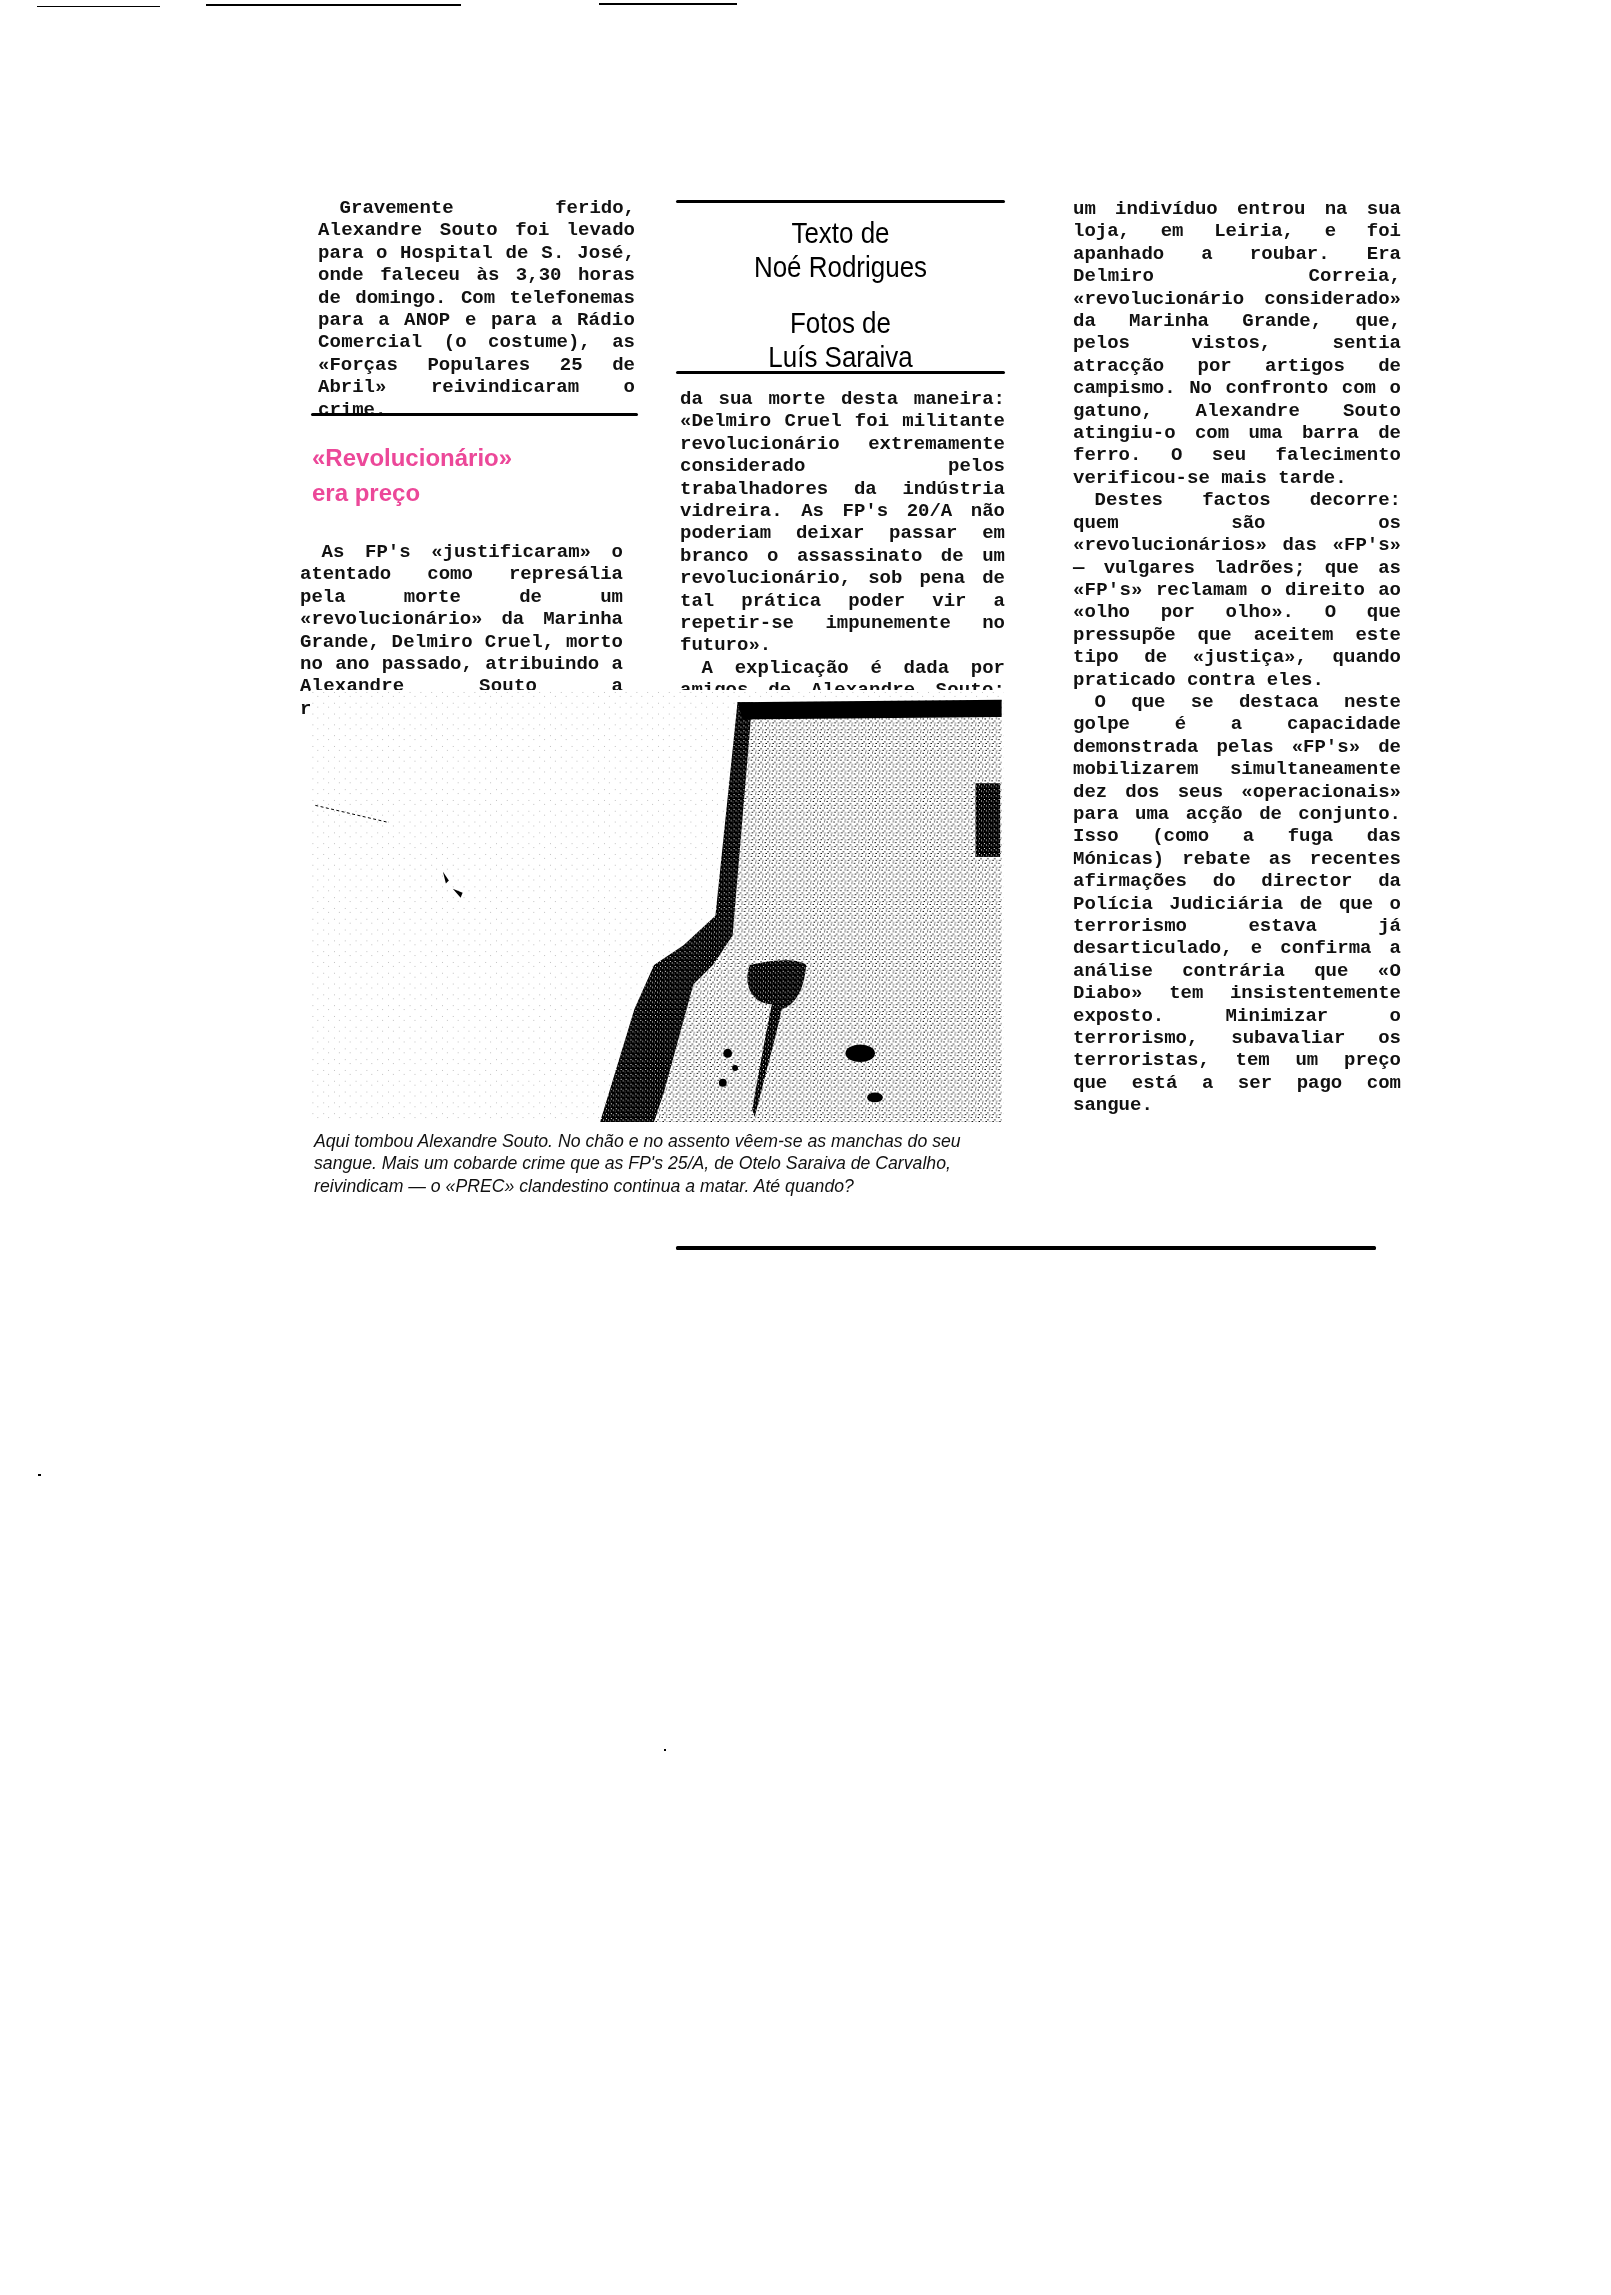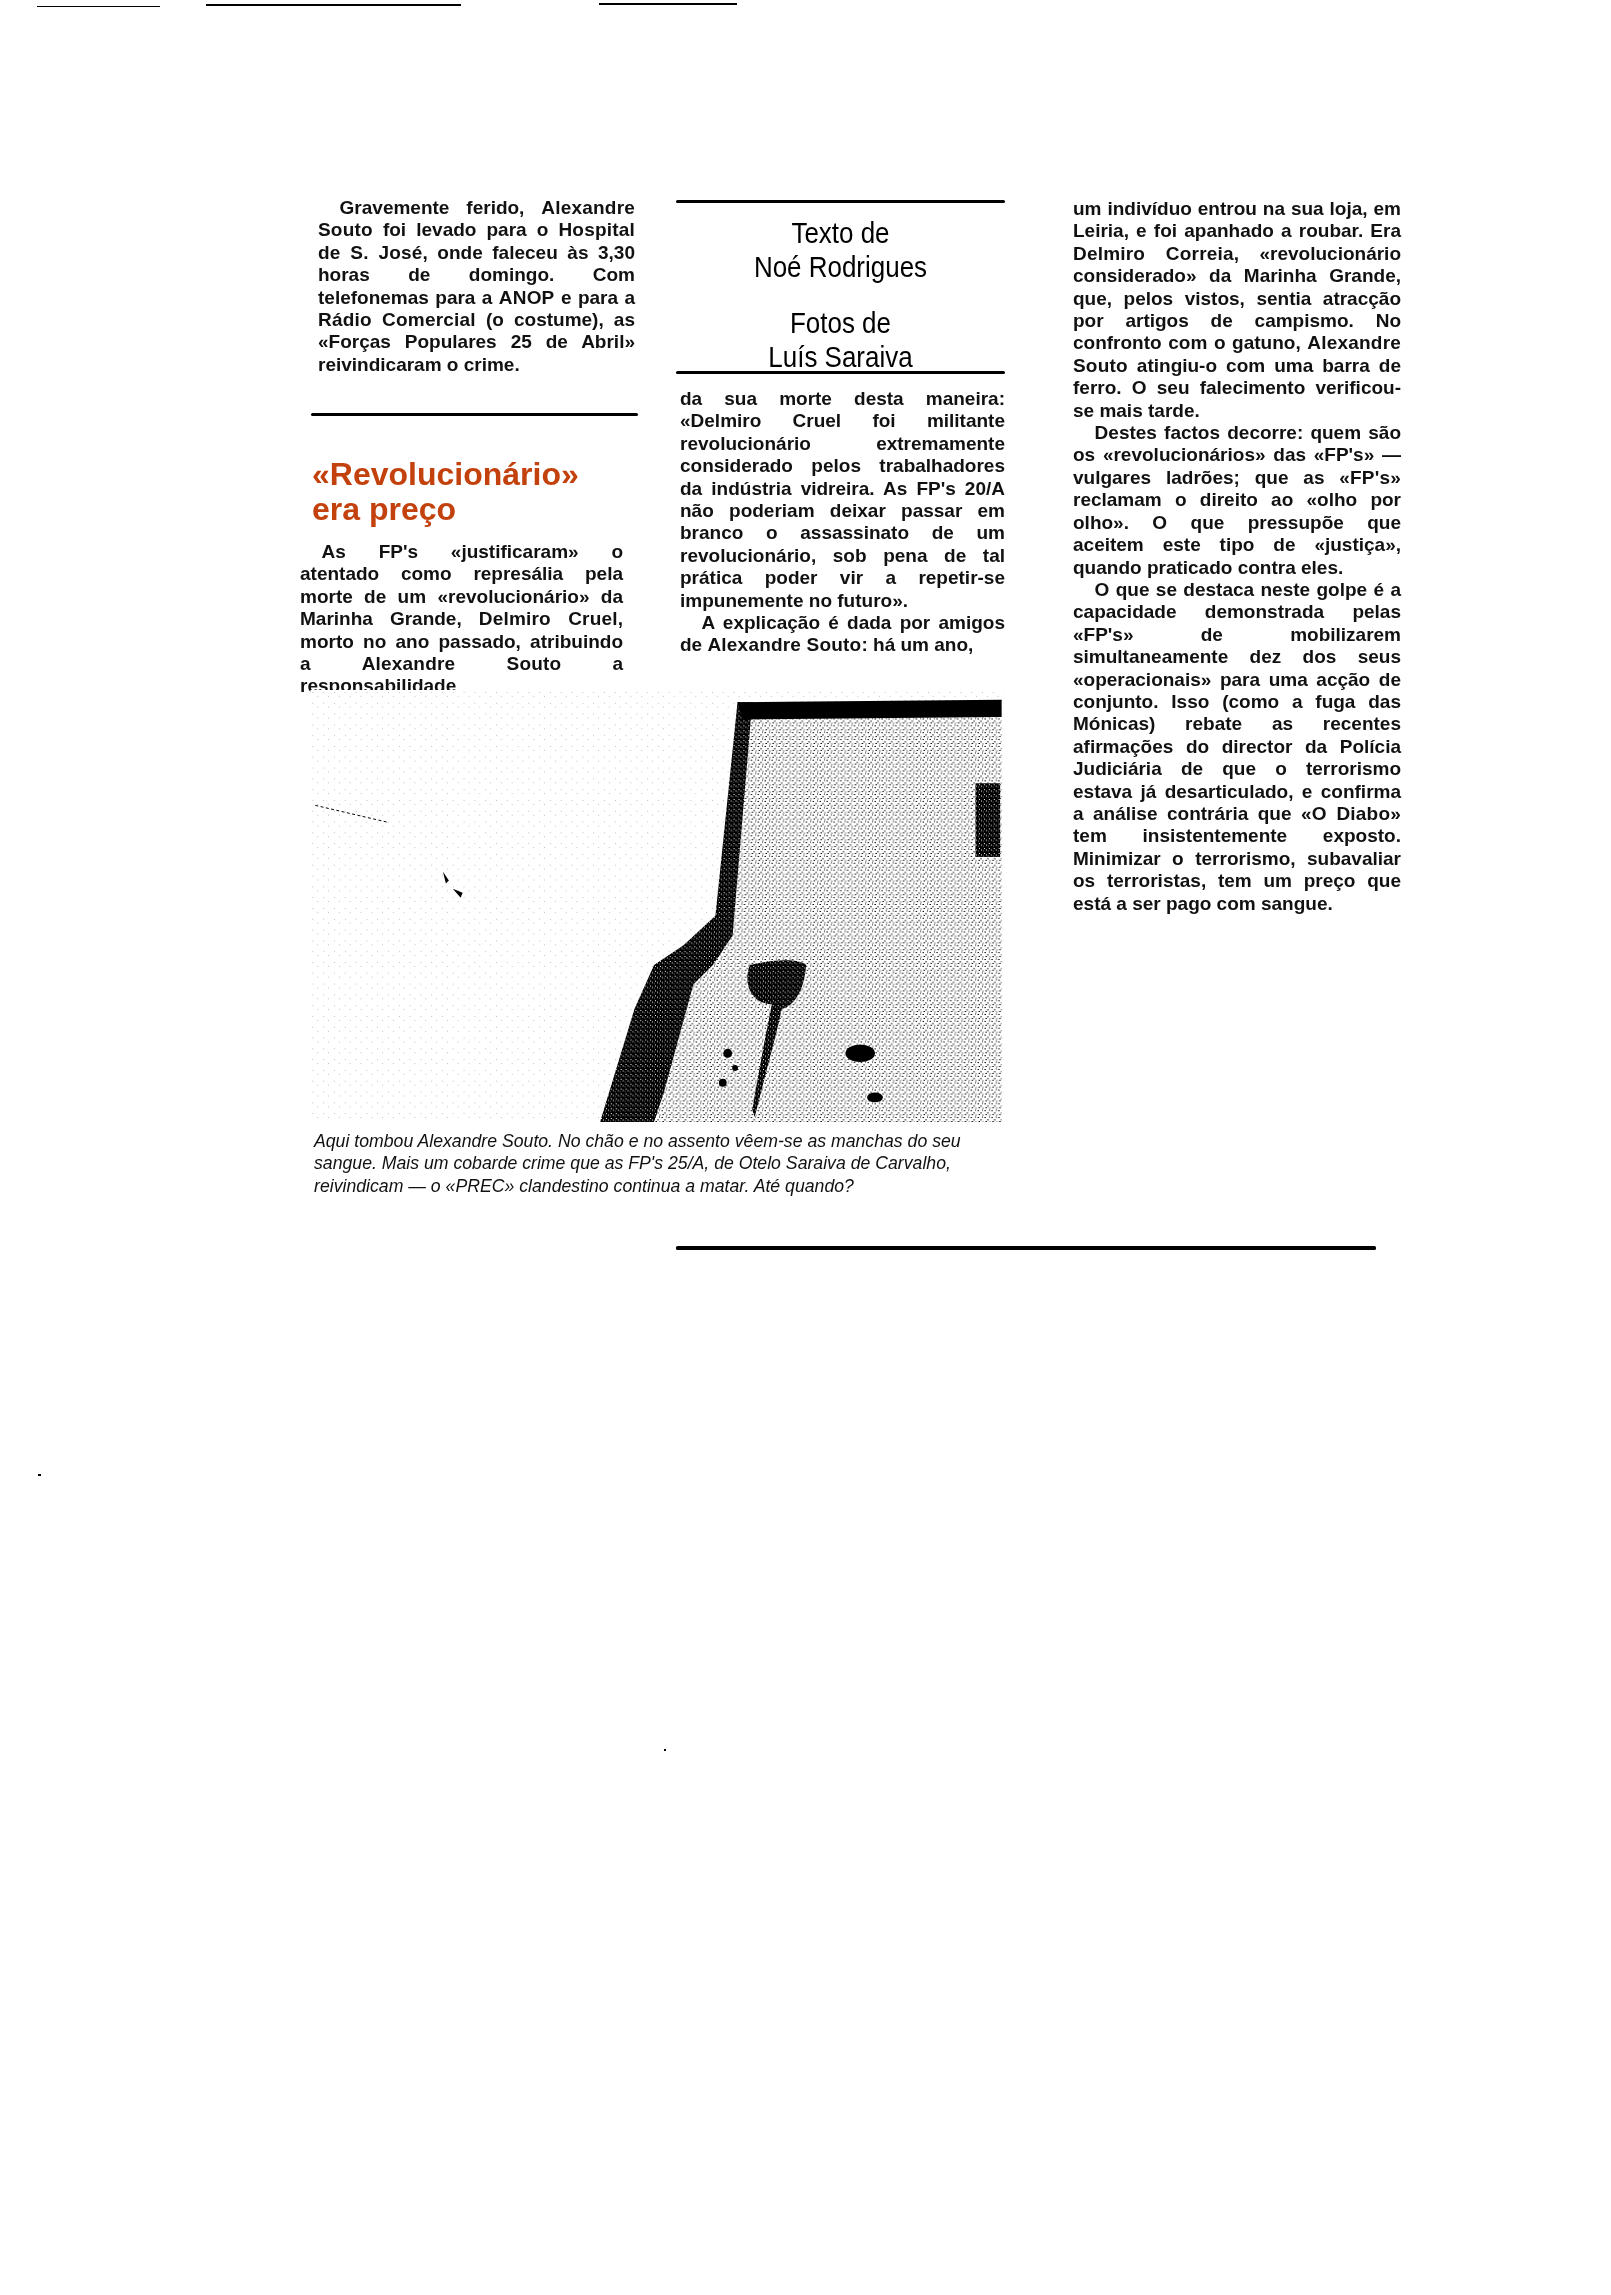--- a/index.html
+++ b/index.html
@@ -6,31 +6,30 @@
   body { width:1612px; height:2295px; position:relative; overflow:hidden; color:#000; }
   .abs { position:absolute; }
   .col-text {
     font-family: "Liberation Sans", sans-serif;
     font-weight: bold;
     font-size: 19px;
     line-height: 22.4px;
     text-align: justify;
     color:#111;
   }
-  .col-text p { margin:0; text-indent:21.6px; }
+  .col-text p { margin:0; text-indent:21.6px;font-family:Liberation Mono, monospace; }
   .col-text p.noindent { text-indent:0; }
   .b { font-weight:900; letter-spacing:0.2px; }
   .rule { position:absolute; background:#000; height:2.9px; border-radius:1.5px; }
   .headline {
     font-family: "Liberation Sans", sans-serif;
     font-weight: bold;
-    font-size: 32px;
+    font-size: 24px;
     line-height: 35px;
-    color:#c2410c;
-    margin-top:17px;
+    color:#ec4899;
   }
   .credit {
     font-family: "Liberation Sans", sans-serif;
     font-weight: normal;
     font-size: 29.5px;
     line-height: 34px;
     text-align:center;
     color:#000;
     transform: scaleX(0.88);
     transform-origin: center top;

